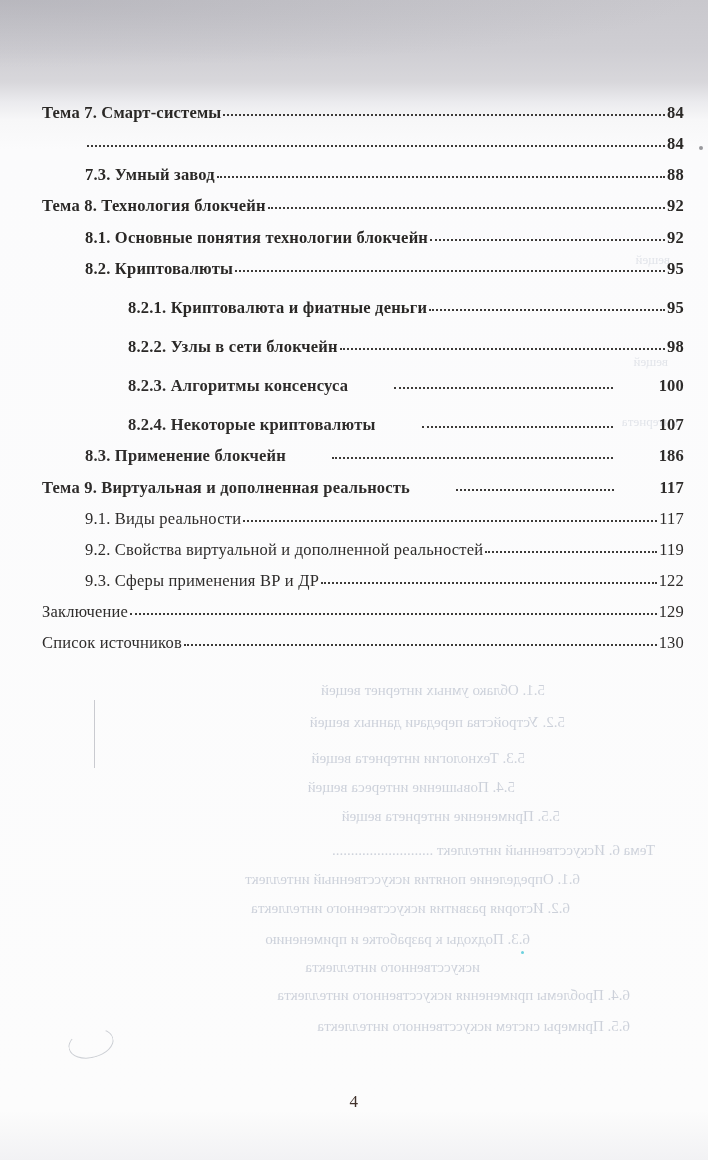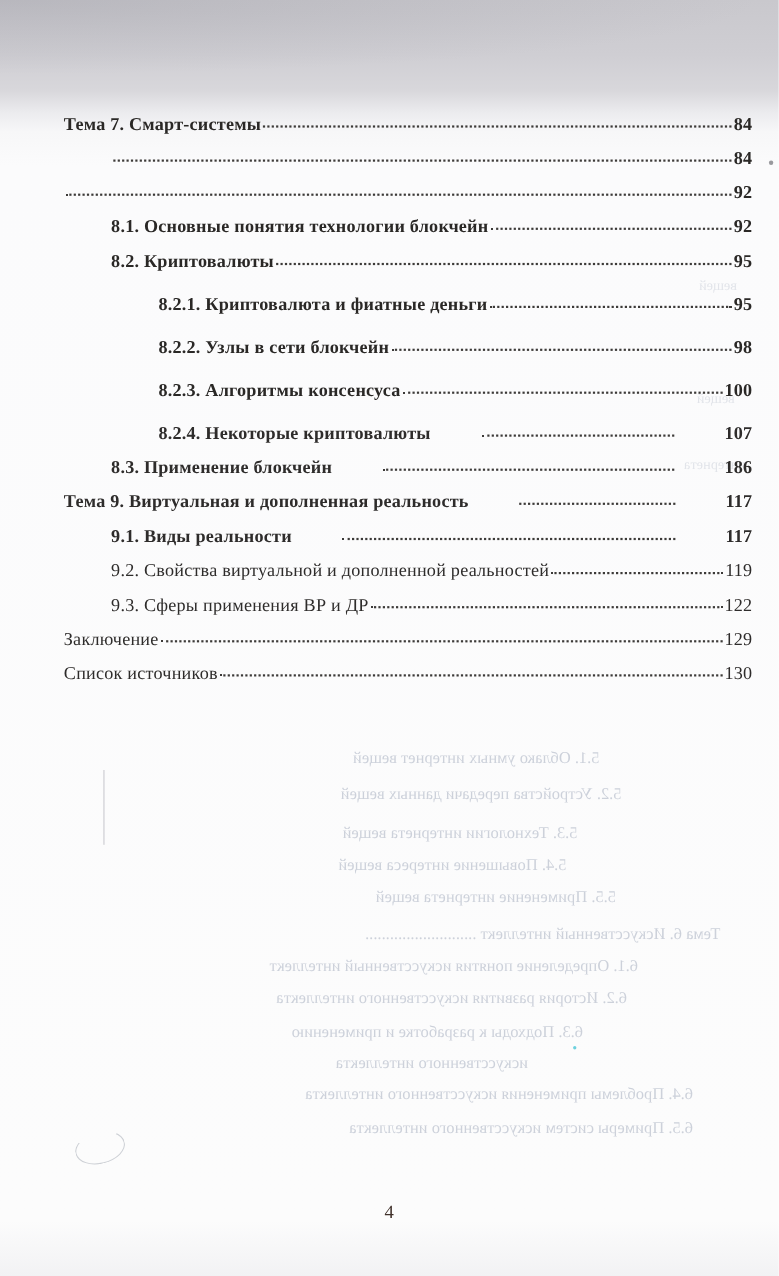--- a/index.html
+++ b/index.html
@@ -7,21 +7,21 @@
     position:relative;
     width:708px;height:1160px;
     overflow:hidden;
     font-family:"Liberation Serif","DejaVu Serif",serif;
     background:
       radial-gradient(130% 90px at 0 0, rgba(140,140,150,.28), rgba(140,140,150,0) 75%),
       linear-gradient(180deg,#c9c8cd 0px,#cfced3 50px,#d8d7db 82px,#ebebee 102px,#f7f7f8 120px,#fbfbfc 150px,#fcfcfc 1110px,#f2f2f4 1160px);
   }
   
   .toc{
-    position:absolute;left:58px;right:24px;top:97px;
+    position:absolute;left:42px;right:24px;top:97px;
     color:#2e2c2b;font-size:16.5px;letter-spacing:.2px;
   }
   .row{display:flex;align-items:baseline;height:31.15px;line-height:31.15px;white-space:nowrap;}
   .row .lab{flex:0 0 auto;}
   .row .leader{
     flex:1 1 auto;min-width:12px;margin:0 2px;
     border-bottom:2.3px dotted #3c3a38;
     transform:translateY(-2px);
   }
   .row .pg{flex:0 0 auto;text-align:left;}
@@ -80,21 +80,27 @@
   <div class="toc" id="toc">
       <div class="row lv0">
         <span class="lab">Тема 7. Смарт-системы</span>
         <span class="leader"></span>
         <span class="pg">84</span>
       </div>
       <div class="row lv1">
         <span class="leader"></span>
         <span class="pg">84</span>
       </div>
+      <div class="row lv1">
+        <span class="lab">7.3. Умный завод</span>
+        <span class="leader"></span>
+        <span class="pg">88</span>
+      </div>
       <div class="row lv0">
+        <span class="lab">Тема 8. Технология блокчейн</span>
         <span class="leader"></span>
         <span class="pg">92</span>
       </div>
       <div class="row lv1">
         <span class="lab">8.1. Основные понятия технологии блокчейн</span>
         <span class="leader"></span>
         <span class="pg">92</span>
       </div>
       <div class="row lv1">
         <span class="lab">8.2. Криптовалюты</span>

